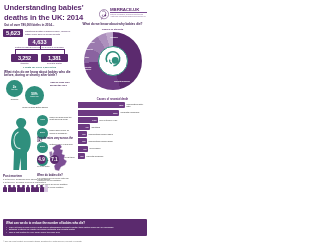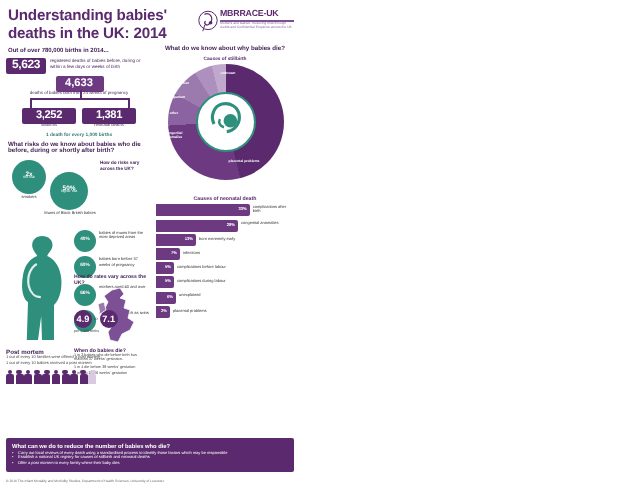--- a/index.html
+++ b/index.html
@@ -6,21 +6,21 @@
   body {
     width:150px; height:244px;
     font-family:"Liberation Sans", sans-serif;
     background:#ffffff;
     overflow:hidden;
     position:relative;
   }
   .page { width:150px; height:244px; position:relative; background:#fff; }
 
   
-  .header { display:flex; align-items:flex-start; padding:3px 3px 0 4px; height:22px; }
+  .header { display:flex; align-items:center; padding:3px 3px 0 4px; height:22px; }
   .title {
     color:#5b2a6e; font-weight:bold; font-size:7.6px; line-height:9.2px;
     letter-spacing:-0.1px; flex:1;
   }
   .logo { width:48px; display:flex; align-items:flex-start; gap:1px; padding-top:1px; }
   .logo-mark { width:10px; height:13px; flex:none; position:relative; }
   .logo-text { flex:1; }
   .logo-name { font-size:4.4px; font-weight:bold; color:#5b2a6e; letter-spacing:-0.1px; white-space:nowrap; }
   .logo-sub { font-size:1.7px; color:#8a6a9c; line-height:2.2px; margin-top:0.5px; }
   .logo-rule { height:0.6px; background:#7d4f95; margin:0.6px 0; }

